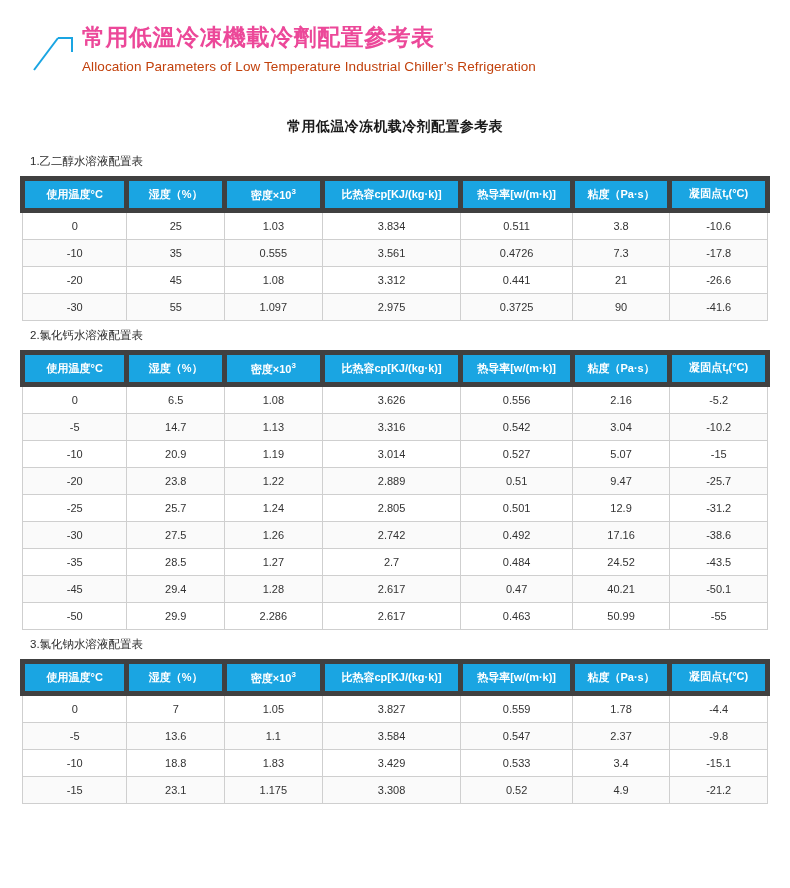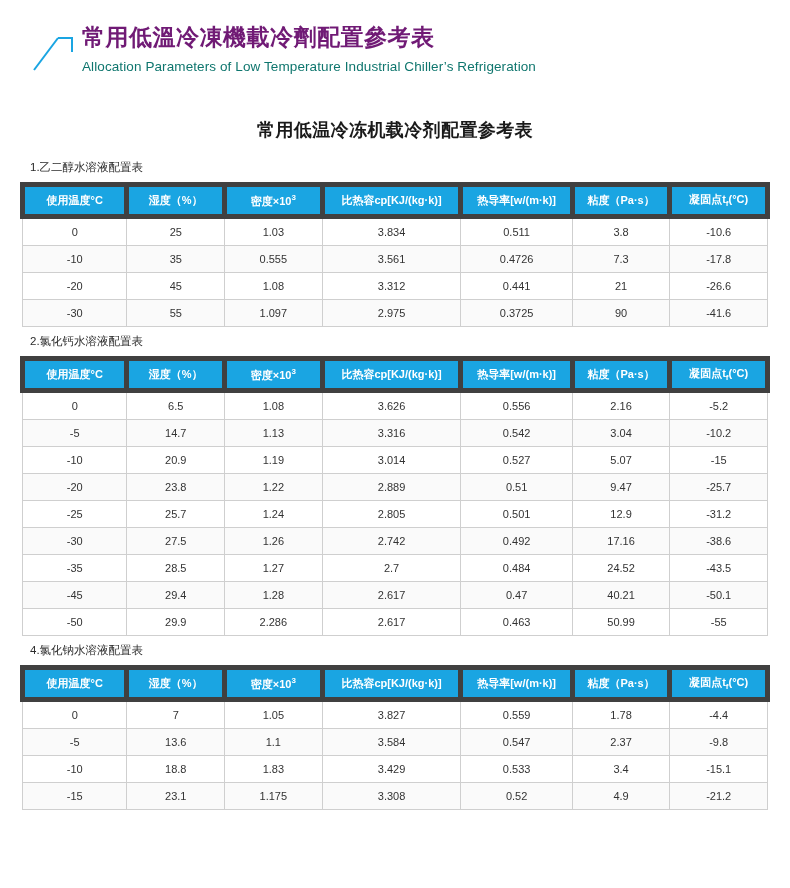--- a/index.html
+++ b/index.html
@@ -33,40 +33,40 @@
     flex: 0 0 48px;
     margin-top: 4px;
     position: relative;
   }
   .header-text {
     padding-left: 6px;
   }
   .header-title-cn {
     font-size: 23px;
     font-weight: bold;
-    color: #701a75;
+    color: #ec4899;
     letter-spacing: 0.5px;
     line-height: 1.2;
     white-space: nowrap;
   }
   .header-title-en {
     font-size: 13.5px;
-    color: #0f766e;
+    color: #c2410c;
     margin-top: 7px;
     letter-spacing: 0.1px;
     white-space: nowrap;
   }
 
   
   .content {
     padding: 0 20px;
   }
   .doc-title {
     text-align: center;
-    font-size: 18px;
+    font-size: 14px;
     font-weight: bold;
     color: #1a1a1a;
     margin-top: 42px;
     margin-bottom: 18px;
     letter-spacing: 0.4px;
   }
   .section-label {
     font-size: 11.5px;
     color: #2b2b2b;
     margin: 0 0 7px 10px;
@@ -284,21 +284,21 @@
             <td>2.617</td>
             <td>0.463</td>
             <td>50.99</td>
             <td>-55</td>
           </tr>
         </tbody>
       </table>
     </div>
 
     <div class="section">
-      <div class="section-label">4.氯化钠水溶液配置表</div>
+      <div class="section-label">3.氯化钠水溶液配置表</div>
       <table class="data">
         <thead>
           <tr>
             <th style="width:14%">使用温度°C</th>
             <th style="width:13%">湿度（%）</th>
             <th style="width:13%"><span>密度×10</span><span class="sup">3</span></th>
             <th style="width:19%">比热容cp[KJ/(kg·k)]</th>
             <th style="width:15%">热导率[w/(m·k)]</th>
             <th style="width:13%">粘度（Pa·s）</th>
             <th style="width:13%"><span>凝固点t</span><span class="sub">f</span><span>(°C)</span></th>

